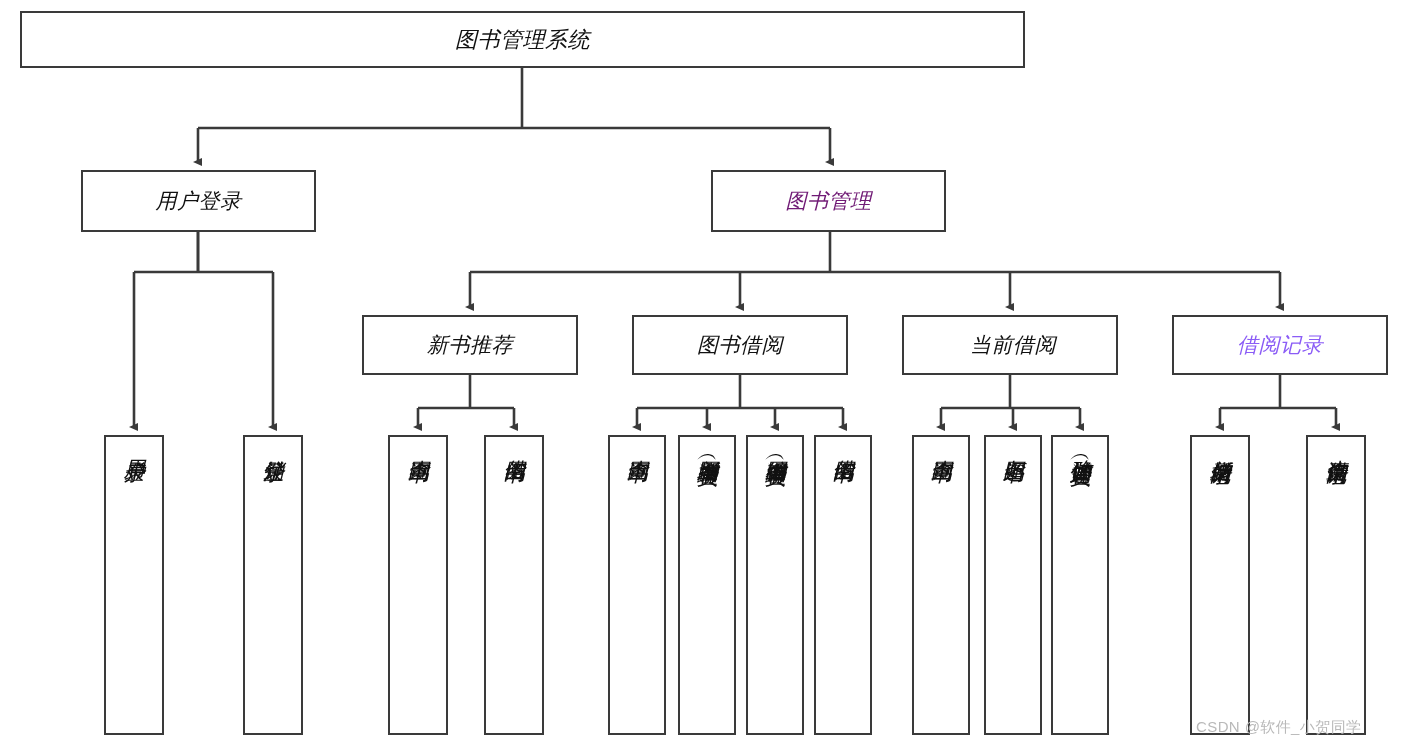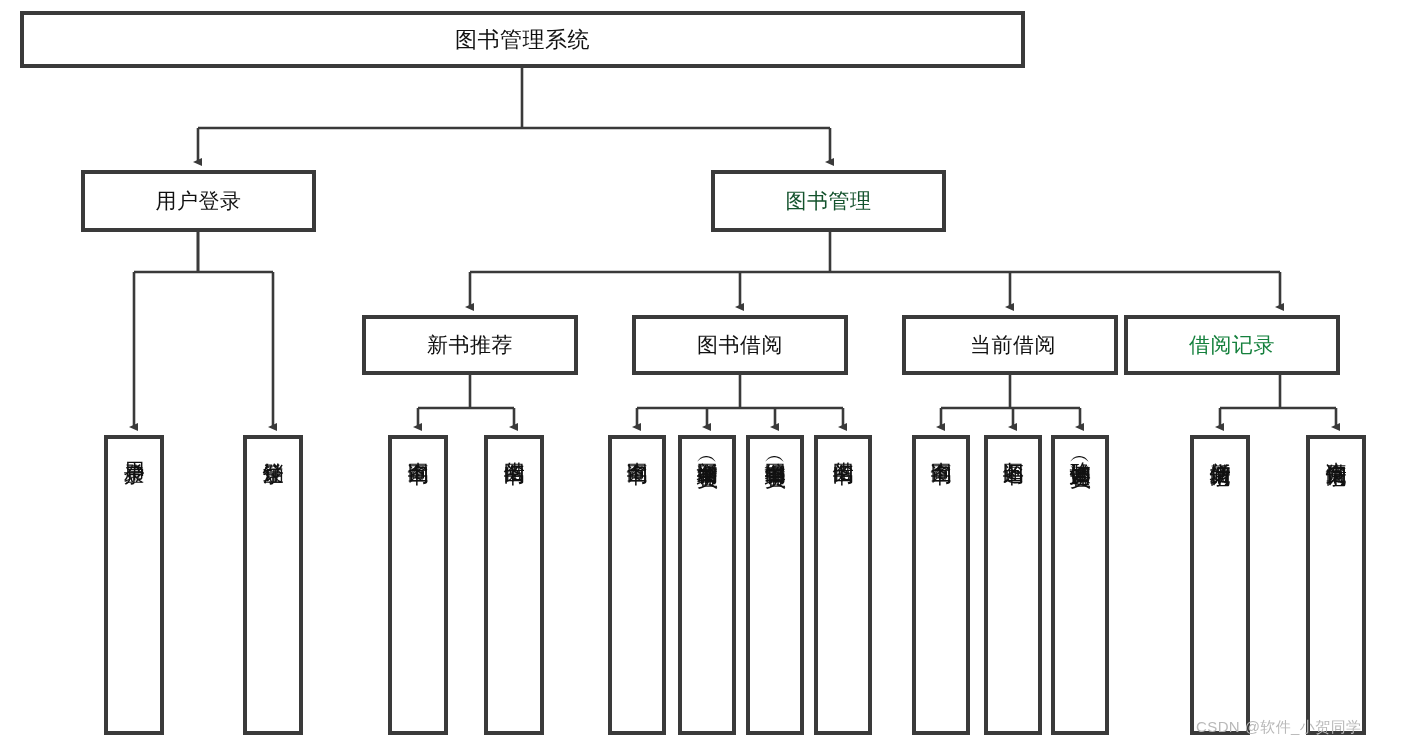--- a/index.html
+++ b/index.html
@@ -22,25 +22,26 @@
     left: 0;
     top: 0;
     width: 1405px;
     height: 747px;
     pointer-events: none;
   }
   .node {
     position: absolute;
     box-sizing: border-box;
     background: #ffffff;
-    border: 4px solid #ef4444;
+    border: 2px solid #ef4444;
     display: flex;
     align-items: center;
     justify-content: center;
     color: #111111;
+    font-style: italic;
   }
   .node .label {
     display: block;
     text-align: center;
     line-height: 1.18;
     letter-spacing: 0.5px;
   }
   
   .node.h .label {
     writing-mode: horizontal-tb;
@@ -127,34 +128,34 @@
     </g>
   </svg>
 
   <div class="node h root" id="n-root" style="left: 20px; top: 11px; width: 1005px; height: 57px; border-color: rgb(58, 58, 58); background: rgb(255, 255, 255); color: rgb(17, 17, 17);">
     <span class="label">图书管理系统</span>
   </div>
 
   <div class="node h" id="n-l1-0" style="left: 81px; top: 170px; width: 235px; height: 62px; border-color: rgb(58, 58, 58); background: rgb(255, 255, 255); color: rgb(17, 17, 17);">
     <span class="label">用户登录</span>
   </div>
-  <div class="node h" id="n-l1-1" style="left: 711px; top: 170px; width: 235px; height: 62px; border-color: rgb(58, 58, 58); background: rgb(255, 255, 255); color: #14532d;">
+  <div class="node h" id="n-l1-1" style="left: 711px; top: 170px; width: 235px; height: 62px; border-color: rgb(58, 58, 58); background: rgb(255, 255, 255); color: #701a75;">
     <span class="label">图书管理</span>
   </div>
 
   <div class="node h" id="n-l2-1" style="left: 632px; top: 315px; width: 216px; height: 60px; border-color: rgb(58, 58, 58); background: rgb(255, 255, 255); color: rgb(17, 17, 17);">
     <span class="label">图书借阅</span>
   </div>
   <div class="node h" id="n-l2-0" style="left: 362px; top: 315px; width: 216px; height: 60px; border-color: rgb(58, 58, 58); background: rgb(255, 255, 255); color: rgb(17, 17, 17);">
     <span class="label">新书推荐</span>
   </div>
   <div class="node h" id="n-l2-2" style="left: 902px; top: 315px; width: 216px; height: 60px; border-color: rgb(58, 58, 58); background: rgb(255, 255, 255); color: rgb(17, 17, 17); padding-left: 6px;">
     <span class="label">当前借阅</span>
   </div>
-  <div class="node h" id="n-l2-3" style="left: 1124px; top: 315px; width: 216px; height: 60px; border-color: rgb(58, 58, 58); background: rgb(255, 255, 255); color: #15803d;">
+  <div class="node h" id="n-l2-3" style="left: 1172px; top: 315px; width: 216px; height: 60px; border-color: rgb(58, 58, 58); background: rgb(255, 255, 255); color: #8b5cf6;">
     <span class="label">借阅记录</span>
   </div>
 
   <div class="node v" id="n-lf-0" style="left: 104px; top: 435px; width: 60px; height: 300px; border-color: rgb(58, 58, 58); background: rgb(255, 255, 255); color: rgb(17, 17, 17);">
     <span class="label">用户登录</span>
   </div>
   <div class="node v" id="n-lf-1" style="left: 243px; top: 435px; width: 60px; height: 300px; border-color: rgb(58, 58, 58); background: rgb(255, 255, 255); color: rgb(17, 17, 17);">
     <span class="label">注销登录</span>
   </div>
   <div class="node v" id="n-lf-2" style="left: 388px; top: 435px; width: 60px; height: 300px; border-color: rgb(58, 58, 58); background: rgb(255, 255, 255); color: rgb(17, 17, 17);">

